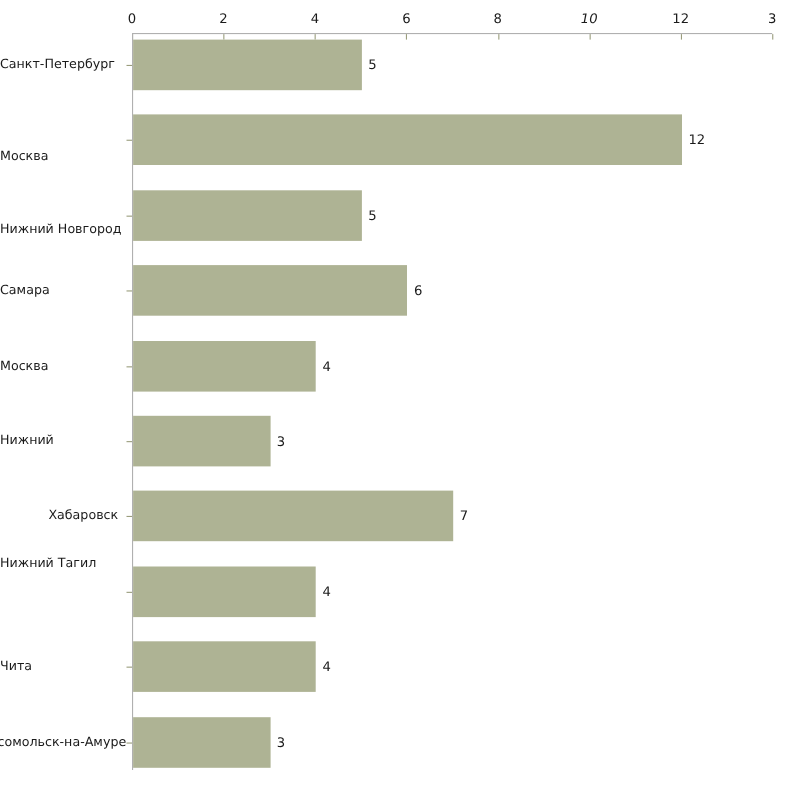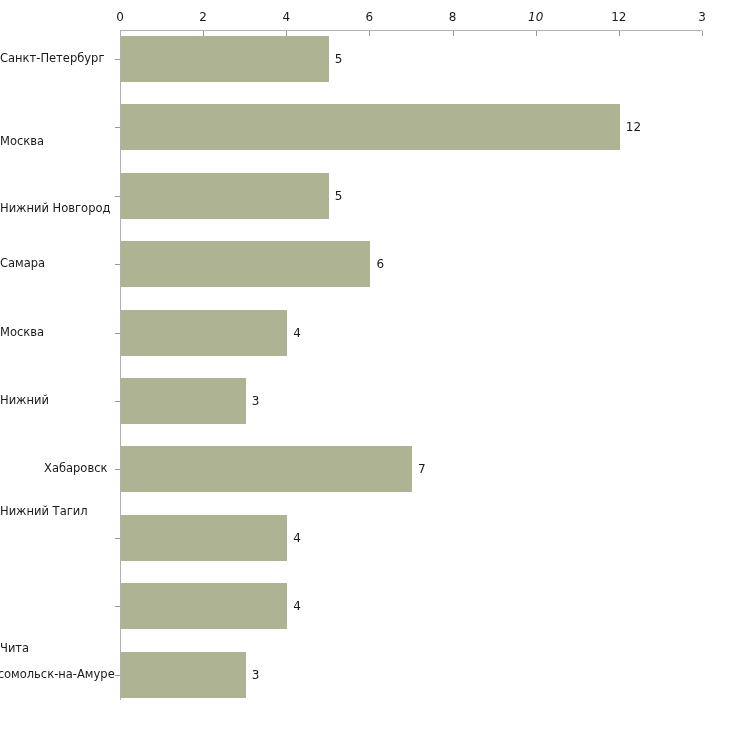--- a/index.html
+++ b/index.html
@@ -137,21 +137,21 @@
         <div class="cat-label-wrap" style="top: 258.2px;">Самара</div>
         <div class="y-tick" style="top: 333px;"></div>
         <div class="cat-label-wrap" style="top: 326.6px;">Москва</div>
         <div class="y-tick" style="top: 401px;"></div>
         <div class="cat-label-wrap" style="top: 395px;">Нижний</div>
         <div class="y-tick" style="top: 469px;"></div>
         <div class="cat-label-wrap" style="top: 463.4px; margin-left: 44px;">Хабаровск</div>
         <div class="y-tick" style="top: 538px;"></div>
         <div class="cat-label-wrap" style="top: 506px;">Нижний Тагил</div>
         <div class="y-tick" style="top: 606px;"></div>
-        <div class="cat-label-wrap" style="top: 600.2px; margin-top: 43px;">Чита</div>
+        <div class="cat-label-wrap" style="top: 600.2px;">Чита</div>
         <div class="y-tick" style="top: 675px;"></div>
         <div class="cat-label-wrap clipped" style="top: 668.6px;">мсомольск-на-Амуре</div>
       </div>
 
     <div id="bars">
         <div class="bar" style="top: 36px; width: 207.857px; background: rgb(174, 179, 148);"></div>
         <div class="bar-value" style="left: 334.857px; top: 53px;">5</div>
         <div class="bar" style="top: 104.4px; width: 498.857px; background: rgb(174, 179, 148);"></div>
         <div class="bar-value" style="left: 625.857px; top: 121.4px;">12</div>
         <div class="bar" style="top: 172.8px; width: 207.857px; background: rgb(174, 179, 148);"></div>

